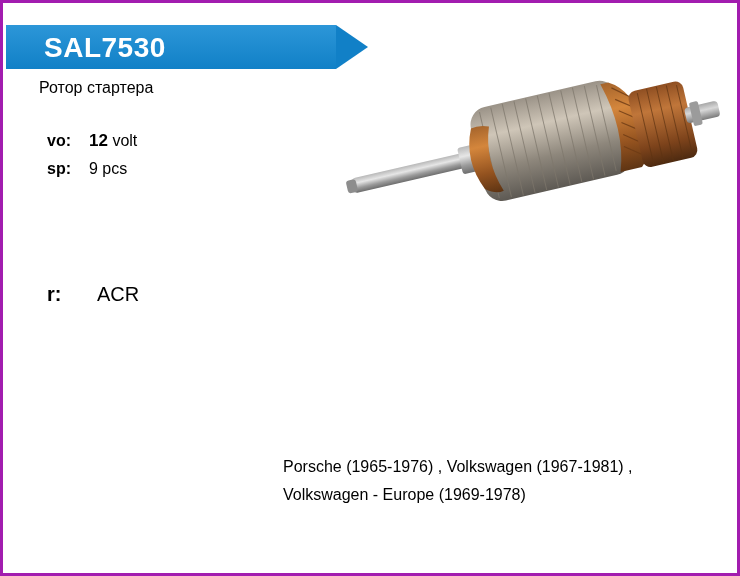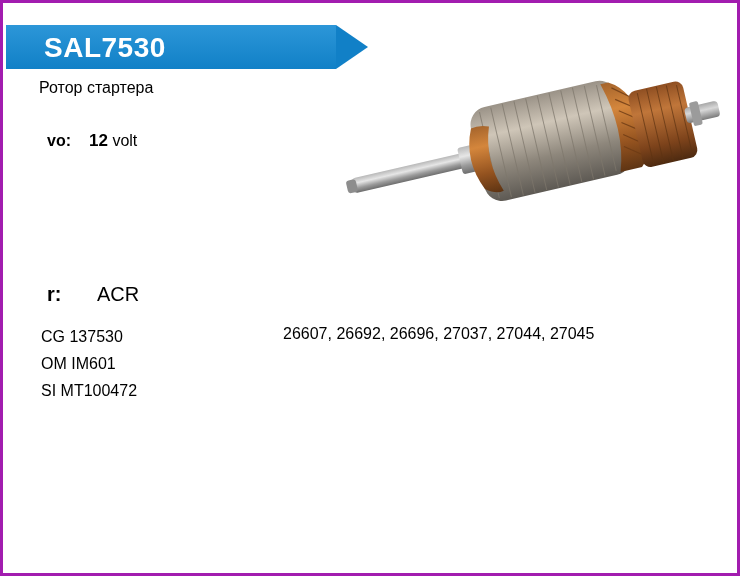--- a/index.html
+++ b/index.html
@@ -158,31 +158,29 @@
     <div class="banner-arrow"></div>
     <div class="banner-title">SAL7530</div>
   </div>
 
   <div class="subtitle">Ротор стартера</div>
 
   <div class="spec-list">
     <div class="spec-row">
       <span class="spec-key">vo:</span><span class="spec-val">12</span> <span class="spec-unit">volt</span>
     </div>
+    <div class="spec-row">
+      <span class="spec-key">sp:</span><span class="spec-plain">9 pcs</span>
+    </div>
   </div>
 
   <div class="brand-row">
     <span class="brand-key">r:</span><span class="brand-val">ACR</span>
   </div>
 
-  <div class="codes">
-    <div class="code-line">CG 137530</div>
-    <div class="code-line">OM IM601</div>
-    <div class="code-line">SI MT100472</div>
-  </div>
 
   <div class="photo">
     <svg width="430" height="270" viewBox="0 0 430 270" xmlns="http://www.w3.org/2000/svg">
       <defs>
         <linearGradient id="shaftGrad" x1="0" y1="0" x2="0" y2="1">
           <stop offset="0%" stop-color="#b9b9b9"></stop>
           <stop offset="35%" stop-color="#e6e6e6"></stop>
           <stop offset="70%" stop-color="#9a9a9a"></stop>
           <stop offset="100%" stop-color="#6e6e6e"></stop>
         </linearGradient>
@@ -254,16 +252,16 @@
           <line x1="396" y1="100" x2="396" y2="170"></line>
         </g>
 
         <rect x="398" y="124" width="34" height="16" rx="4" fill="url(#endGrad)"></rect>
         <rect x="404" y="120" width="9" height="24" rx="2" fill="#9b9b9b"></rect>
       </g>
     </svg>
 
   </div>
 
-  <div class="oe-numbers">26607, 26692, 26696, 27037, 27044, 27045</div>
-
+
+  <div class="applications">Porsche (1965-1976) , Volkswagen (1967-1981) , Volkswagen - Europe (1969-1978)</div>
 
 </div>
 
 </body></html>

